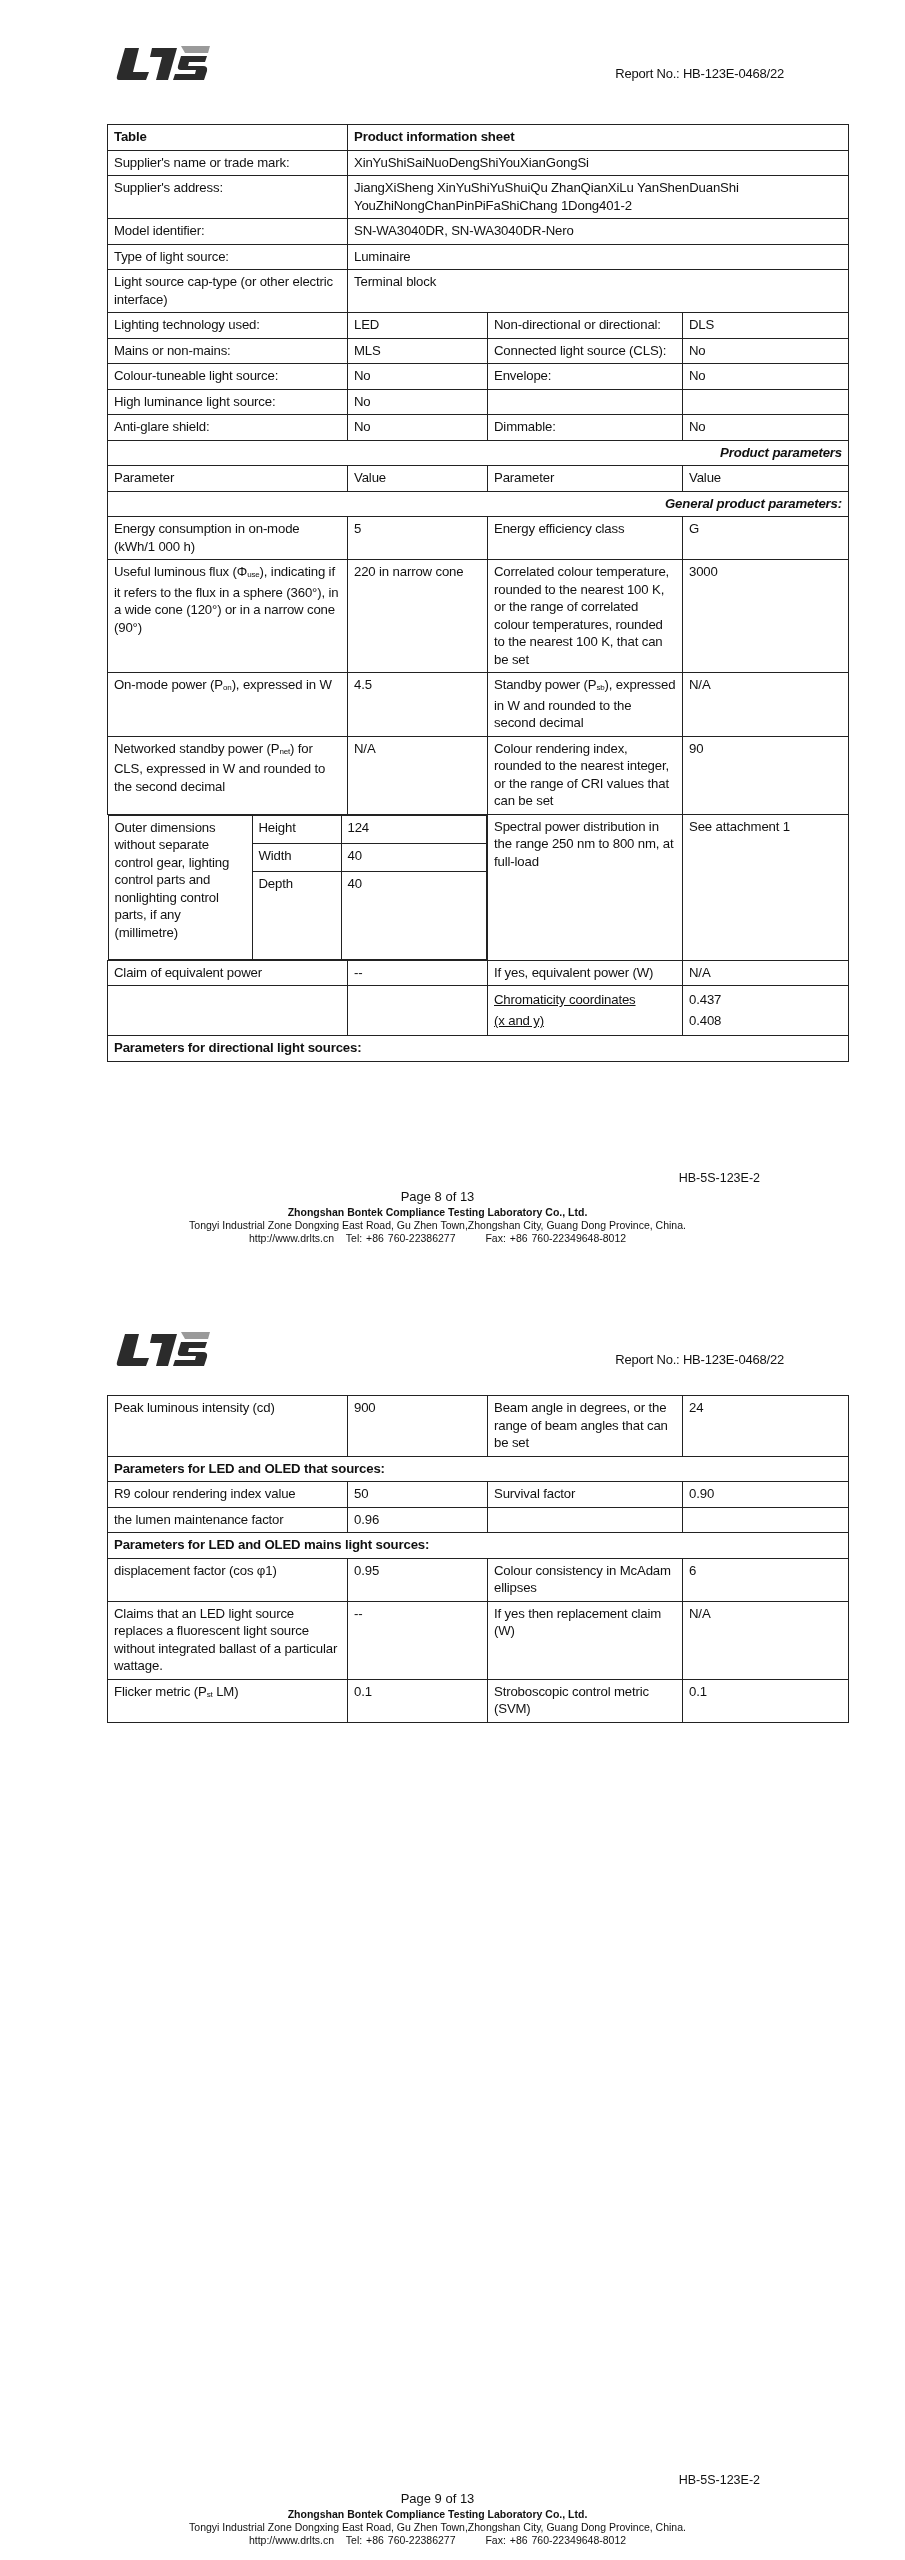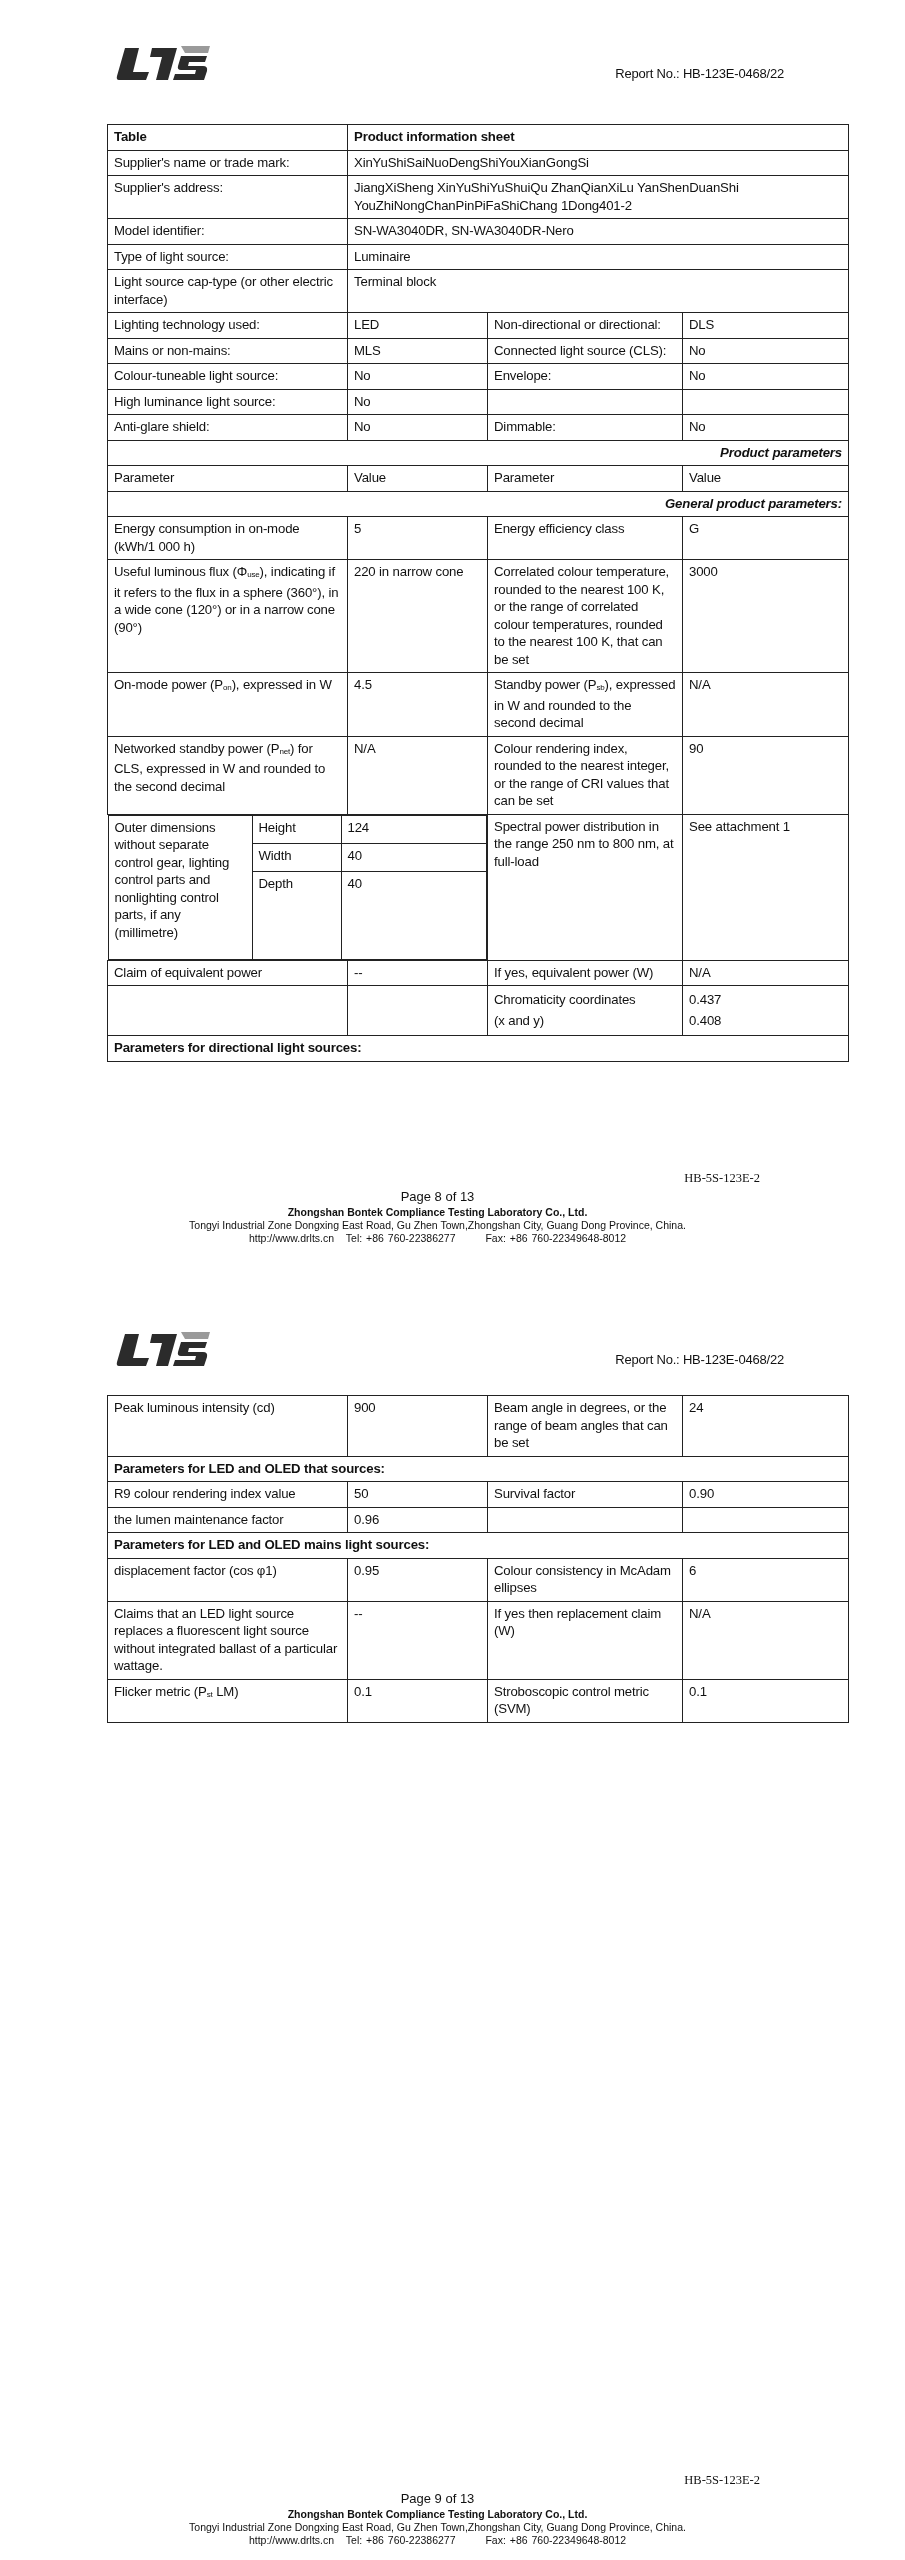--- a/index.html
+++ b/index.html
@@ -16,21 +16,21 @@
                   font-size: 13.2px; line-height: 17.5px; letter-spacing: -0.15px; }
     .page1 table.sheet { top: 124px; }
     .page2 table.sheet { top: 105px; }
     table.sheet td { border: 1.3px solid #222; padding: 3px 6px 4px 6px; vertical-align: top; }
     td.bold { font-weight: bold; }
     td.center { text-align: right; font-style: italic; }
     td.c1 { width: 227px; }
     td.c2 { width: 127px; }
     td.c3 { width: 182px; }
     sub { font-size: 8px; vertical-align: -1px; }
-    .doc-code { position: absolute; right: 72px; font-size: 12.5px; font-family: Liberation Serif, serif; }
+    .doc-code { position: absolute; right: 72px; font-size: 12.5px; }
     .page1 .doc-code { top: 1171px; }
     .page2 .doc-code { top: 1183px; }
     .footer { position: absolute; left: 0; width: 905px; text-align: center; font-size: 11px; line-height: 13px; }
     .page1 .footer { top: 1190px; }
     .page2 .footer { top: 1202px; }
     .footer .pageno { font-size: 13px; margin-bottom: 3px; padding-right: 30px; }
     .footer .lab { font-weight: bold; font-size: 10.5px; padding-right: 30px; }
     .footer .addr { font-size: 10.5px; padding-right: 30px; }
     .footer .contact { font-size: 10.5px; padding-right: 22px; word-spacing: 1px; }
     .footer .contact span { margin-right: 8px; }
@@ -165,21 +165,21 @@
     </tr>
     <tr>
       <td>Claim of equivalent power</td>
       <td>--</td>
       <td>If yes, equivalent power (W)</td>
       <td>N/A</td>
     </tr>
     <tr>
       <td></td>
       <td></td>
-      <td style="line-height:21px;">
+      <td style="line-height:21px;text-decoration:underline;">
             <div>Chromaticity coordinates</div>
             <div>(x and y)</div>
           </td>
       <td style="line-height:21px;">
             <div>0.437</div>
             <div>0.408</div>
           </td>
     </tr>
     <tr>
       <td class="bold" colspan="4">Parameters for directional light sources:</td>

